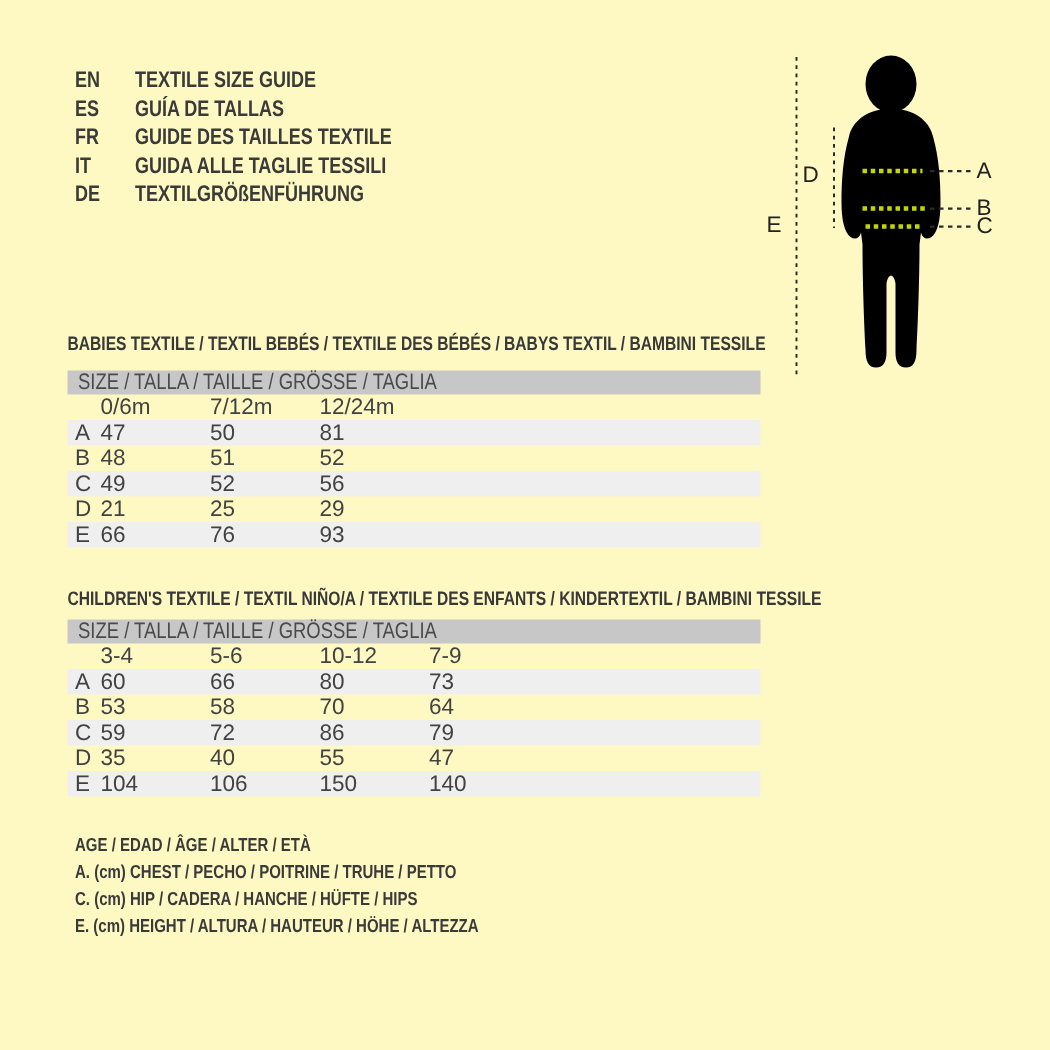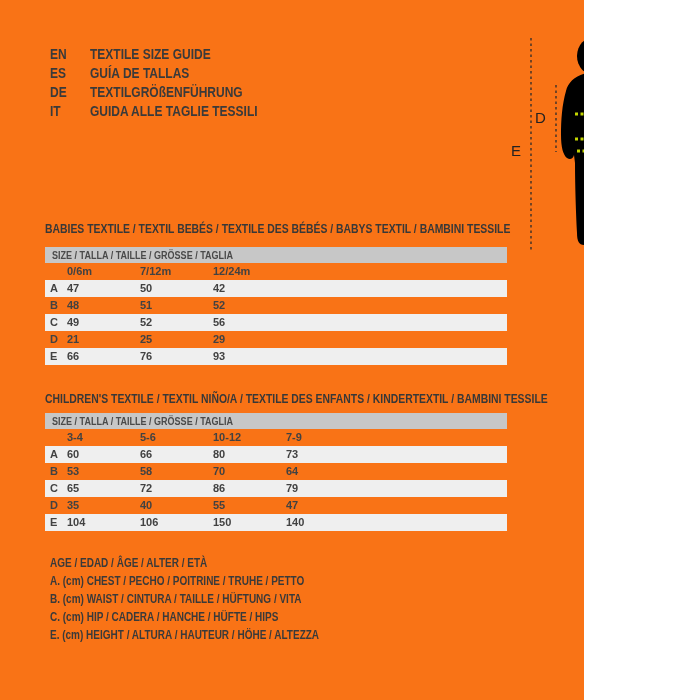--- a/index.html
+++ b/index.html
@@ -1,37 +1,37 @@
 <!DOCTYPE html>
 <html><head>
 <meta charset="utf-8">
 <style>
   html,body{margin:0;padding:0;background:#ffffff;}
   .canvas{
-    position:relative;width:584px;height:700px;background:#f97316;overflow:hidden;
+    position:relative;width:700px;height:700px;background:#fef9c3;overflow:hidden;
     font-family:"Liberation Sans","DejaVu Sans",sans-serif;color:#3d3d3d;
   }
   .cond{display:inline-block;transform:scaleX(0.8);transform-origin:0 50%;white-space:nowrap;}
   .cond82{display:inline-block;transform:scaleX(0.82);transform-origin:0 50%;white-space:nowrap;}
 
   
   .langs{position:absolute;left:50px;top:44px;}
   .lang-row{display:grid;grid-template-columns:40px auto;height:19px;line-height:19px;
     font-size:15px;font-weight:bold;color:#3a3a3a;}
 
   
   .figure{position:absolute;left:488px;top:25px;width:212px;height:235px;}
   .figure svg{position:absolute;left:0;top:0;}
   .fig-label{position:absolute;transform:translateY(-50%);font-size:15px;color:#222;font-weight:400;}
 
   
   .sec-title{position:absolute;left:45px;font-size:13px;font-weight:bold;color:#383838;white-space:nowrap;}
 
   
-  .size-table{position:absolute;left:45px;width:462px;font-size:11px;color:#424242;font-weight:bold;}
+  .size-table{position:absolute;left:45px;width:462px;font-size:15px;color:#424242;}
   .t-header{height:16px;line-height:16px;background:#c7c7c7;padding-left:7px;color:#4a4a4a;}
   .t-row{display:grid;grid-template-columns:22px 73px 73px 73px 73px 1fr;height:17px;line-height:17px;}
   .t-row.alt{background:#efefef;}
   .t-row .lbl{padding-left:5px;}
   .t-row .val{text-align:left;}
 
   
   .legend{position:absolute;left:50px;top:554px;font-size:12.5px;font-weight:bold;color:#3a3a3a;}
   .legend-line{height:18px;line-height:18px;}
 </style>
@@ -43,26 +43,30 @@
   <div class="langs">
     <div class="lang-row">
       <span class="cond">EN</span>
       <span class="cond">TEXTILE SIZE GUIDE</span>
     </div>
     <div class="lang-row">
       <span class="cond">ES</span>
       <span class="cond">GUÍA DE TALLAS</span>
     </div>
     <div class="lang-row">
+      <span class="cond">FR</span>
+      <span class="cond">GUIDE DES TAILLES TEXTILE</span>
+    </div>
+    <div class="lang-row">
+      <span class="cond">IT</span>
+      <span class="cond">GUIDA ALLE TAGLIE TESSILI</span>
+    </div>
+    <div class="lang-row">
       <span class="cond">DE</span>
       <span class="cond">TEXTILGRÖßENFÜHRUNG</span>
-    </div>
-    <div class="lang-row">
-      <span class="cond">IT</span>
-      <span class="cond">GUIDA ALLE TAGLIE TESSILI</span>
     </div>
   </div>
 
   <div class="figure">
     <svg width="212" height="235" viewBox="0 0 212 235">
 
       <line x1="43" y1="13" x2="43" y2="227" stroke-width="1.3" stroke-dasharray="2.5,3" stroke="#2b2b2b"></line>
 
       <line x1="68" y1="60" x2="68" y2="127" stroke-width="1.3" stroke-dasharray="2.5,3" stroke="#2b2b2b"></line>
 
@@ -114,21 +118,21 @@
     <div class="t-row">
       <span class="lbl"></span>
       <span class="val">0/6m</span>
       <span class="val">7/12m</span>
       <span class="val">12/24m</span>
     </div>
     <div class="t-row alt">
       <span class="lbl">A</span>
       <span class="val">47</span>
       <span class="val">50</span>
-      <span class="val">42</span>
+      <span class="val">81</span>
     </div>
     <div class="t-row">
       <span class="lbl">B</span>
       <span class="val">48</span>
       <span class="val">51</span>
       <span class="val">52</span>
     </div>
     <div class="t-row alt">
       <span class="lbl">C</span>
       <span class="val">49</span>
@@ -172,21 +176,21 @@
     </div>
     <div class="t-row">
       <span class="lbl">B</span>
       <span class="val">53</span>
       <span class="val">58</span>
       <span class="val">70</span>
       <span class="val">64</span>
     </div>
     <div class="t-row alt">
       <span class="lbl">C</span>
-      <span class="val">65</span>
+      <span class="val">59</span>
       <span class="val">72</span>
       <span class="val">86</span>
       <span class="val">79</span>
     </div>
     <div class="t-row">
       <span class="lbl">D</span>
       <span class="val">35</span>
       <span class="val">40</span>
       <span class="val">55</span>
       <span class="val">47</span>
@@ -196,18 +200,17 @@
       <span class="val">104</span>
       <span class="val">106</span>
       <span class="val">150</span>
       <span class="val">140</span>
     </div>
   </div>
 
   <div class="legend">
     <div class="legend-line"><span class="cond">AGE / EDAD / ÂGE / ALTER / ETÀ</span></div>
     <div class="legend-line"><span class="cond">A. (cm) CHEST / PECHO / POITRINE / TRUHE / PETTO</span></div>
-    <div class="legend-line"><span class="cond">B. (cm) WAIST / CINTURA / TAILLE / HÜFTUNG / VITA</span></div>
     <div class="legend-line"><span class="cond">C. (cm) HIP / CADERA / HANCHE / HÜFTE / HIPS</span></div>
     <div class="legend-line"><span class="cond">E. (cm) HEIGHT / ALTURA / HAUTEUR / HÖHE / ALTEZZA</span></div>
   </div>
 
 </div>
 
 </body></html>

